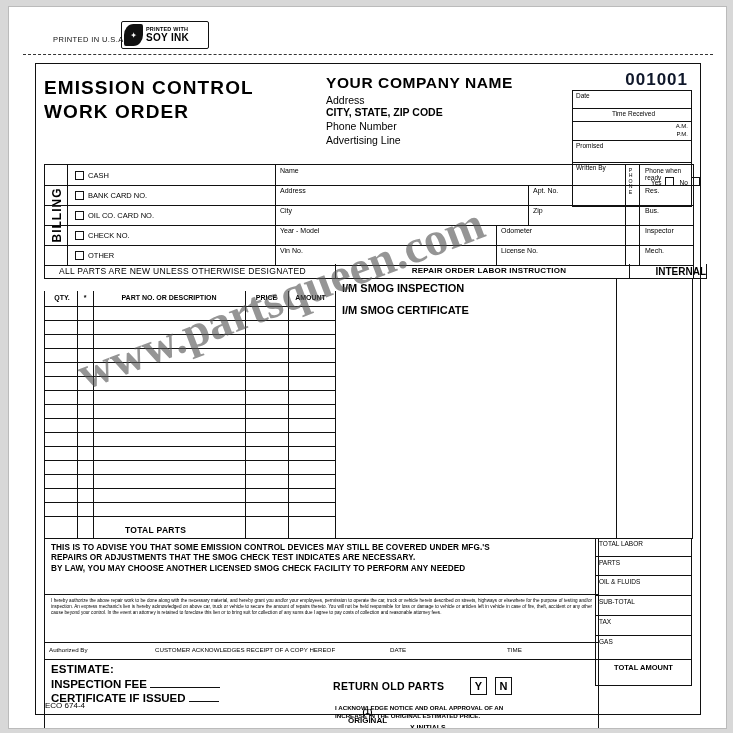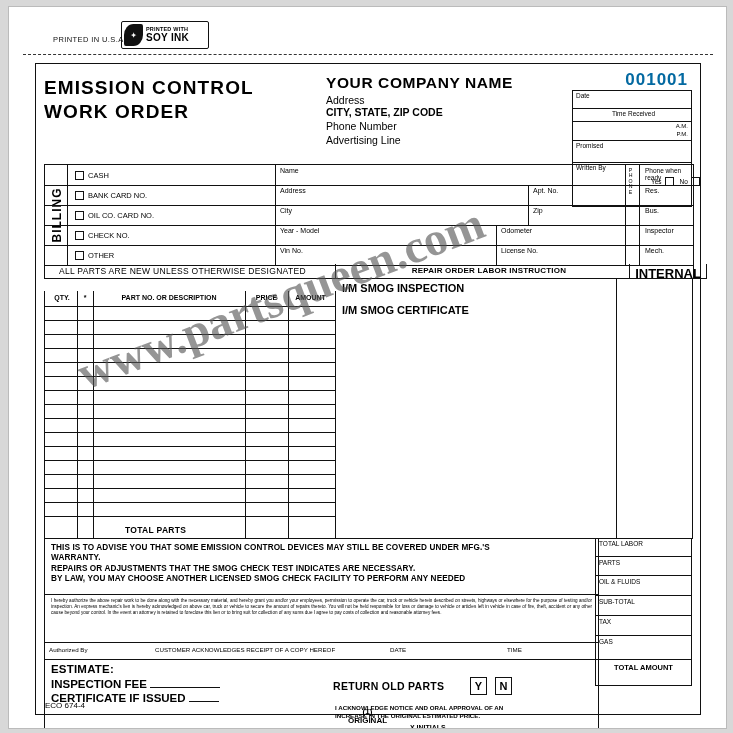--- a/index.html
+++ b/index.html
@@ -35,38 +35,38 @@
   
   #form{
     position:absolute;left:26px;top:56px;width:664px;height:650px;
     border:1.6px solid #111;
   }
   .hdr-title{left:8px;top:12px;font-size:19px;font-weight:bold;letter-spacing:1.1px;line-height:1.25;}
   .company{left:290px;top:10px;width:280px;text-align:left;}
   .company .nm{font-size:15.5px;font-weight:bold;letter-spacing:.6px;}
   .company .l{font-size:10.5px;margin-top:2px;}
   .company .l2{font-size:10.5px;font-weight:bold;}
-  .ordernum{right:12px;top:6px;font-size:17px;font-weight:bold;color:#0369a1;letter-spacing:1px;}
+  .ordernum{right:12px;top:6px;font-size:17px;font-weight:bold;color:#0f172a;letter-spacing:1px;}
   
   .rbox{right:8px;top:26px;width:118px;height:115px;border:1px solid #111;}
   .rbox .r{position:absolute;left:0;width:100%;border-bottom:1px solid #111;font-size:6.5px;padding:1px 0 0 3px;box-sizing:border-box;}
   .rbox .ap{position:absolute;right:3px;font-size:6px;line-height:1.15;text-align:left;}
   .ctr{text-align:center;}
   
   .billbox{left:8px;top:100px;width:648px;height:100px;border:1px solid #111;}
   .vl{position:absolute;top:0;height:100%;border-left:1px solid #111;}
   .hl{position:absolute;left:0;width:100%;border-top:1px solid #111;}
   .billing-label{
     position:absolute;left:0;top:0;width:22px;height:100%;
     display:flex;align-items:center;justify-content:center;border-right:1px solid #111;
   }
   .billing-label span{
     transform:rotate(-90deg);font-size:12px;font-weight:bold;letter-spacing:1px;white-space:nowrap;
   }
-  .cbrow{position:absolute;font-size:7.5px;display:flex;align-items:center;}
+  .cbrow{position:absolute;font-size:7.5px;display:flex;align-items:flex-end;}
   .cb{display:inline-block;width:7px;height:7px;border:1px solid #111;margin-right:4px;}
   .fl{position:absolute;font-size:7px;padding-left:3px;}
   .phone-ready{font-size:6.5px;}
   .vert-phne{
     position:absolute;font-size:5.2px;line-height:1.05;text-align:center;width:7px;
   }
   
   .allparts{left:8px;top:200px;width:648px;height:14px;border:1px solid #111;border-top:none;}
   .allparts .t{position:absolute;left:14px;top:2px;font-size:8.5px;letter-spacing:.3px;}
   .codebar{left:8px;top:214px;width:290px;height:13px;border:1px solid #111;border-top:none;}
@@ -74,21 +74,21 @@
   .tablehead{left:8px;top:227px;width:290px;height:15px;border:1px solid #111;border-top:none;}
   .th{position:absolute;top:3px;font-size:7px;font-weight:bold;text-align:center;}
   .grid{left:8px;top:242px;width:290px;height:232px;border:1px solid #111;border-top:none;}
   .rowline{position:absolute;left:0;width:100%;border-top:1px solid #111;}
   .colline{position:absolute;top:0;height:100%;border-left:1px solid #111;}
   .totalparts{position:absolute;left:80px;bottom:3px;font-size:8.5px;font-weight:bold;letter-spacing:.3px;}
   
   .roli{left:312px;top:200px;width:358px;height:14px;border:1px solid #111;border-top:none;border-left:none;}
   .roli .t{position:absolute;width:100%;text-align:center;top:2px;font-size:8px;font-weight:bold;letter-spacing:.2px;}
   .internal{position:absolute;right:0;top:0;width:76px;height:100%;border-left:1px solid #111;}
-  .internal .t2{position:absolute;width:100%;text-align:center;top:2px;font-size:13px;font-weight:bold;}
+  .internal .t2{position:absolute;width:100%;text-align:right;top:2px;font-size:10px;font-weight:bold;}
   .smogbox{left:298px;top:214px;width:358px;height:260px;border:1px solid #111;border-top:none;border-left:none;}
   .smog1{position:absolute;left:8px;top:4px;font-size:11px;font-weight:bold;}
   .smog2{position:absolute;left:8px;top:26px;font-size:11px;font-weight:bold;}
   
   .advisory{left:8px;top:474px;width:553px;height:56px;border:1px solid #111;border-top:none;}
   .advisory p{margin:0;font-size:8.2px;font-weight:bold;line-height:1.25;letter-spacing:.1px;}
   .advisory .inner{padding:5px 6px 0 6px;}
   .legal{left:8px;top:530px;width:553px;height:48px;border:1px solid #111;border-top:none;}
   .legal .inner{padding:4px 6px;font-size:4.6px;line-height:1.32;text-align:justify;}
   .authbar{left:8px;top:578px;width:553px;height:17px;border:1px solid #111;border-top:none;}
@@ -276,21 +276,20 @@
 
     <div class="abs smogbox">
       <div class="smog1">I/M SMOG INSPECTION</div>
       <div class="smog2">I/M SMOG CERTIFICATE</div>
       <div class="colline" style="left:282px;"></div>
     </div>
 
     <div class="abs advisory">
       <div class="inner">
         <p>THIS IS TO ADVISE YOU THAT SOME EMISSION CONTROL DEVICES MAY STILL BE COVERED UNDER MFG.'S</p>
-        <p>WARRANTY.</p>
         <p>REPAIRS OR ADJUSTMENTS THAT THE SMOG CHECK TEST INDICATES ARE NECESSARY.</p>
         <p>BY LAW, YOU MAY CHOOSE ANOTHER LICENSED SMOG CHECK FACILITY TO PERFORM ANY NEEDED</p>
       </div>
     </div>
 
     <div class="abs legal">
       <div class="inner">I hereby authorize the above repair work to be done along with the necessary material, and hereby grant you and/or your employees, permission to operate the car, truck or vehicle herein described on streets, highways or elsewhere for the purpose of testing and/or inspection. An express mechanic's lien is hereby acknowledged on above car, truck or vehicle to secure the amount of repairs thereto. You will not be held responsible for loss or damage to vehicle or articles left in vehicle in case of fire, theft, accident or any other cause beyond your control. In the event an attorney is retained to foreclose this lien or to bring suit for collection of any sums due I agree to pay costs of collection and reasonable attorney fees.</div>
     </div>
 
     <div class="abs authbar">

